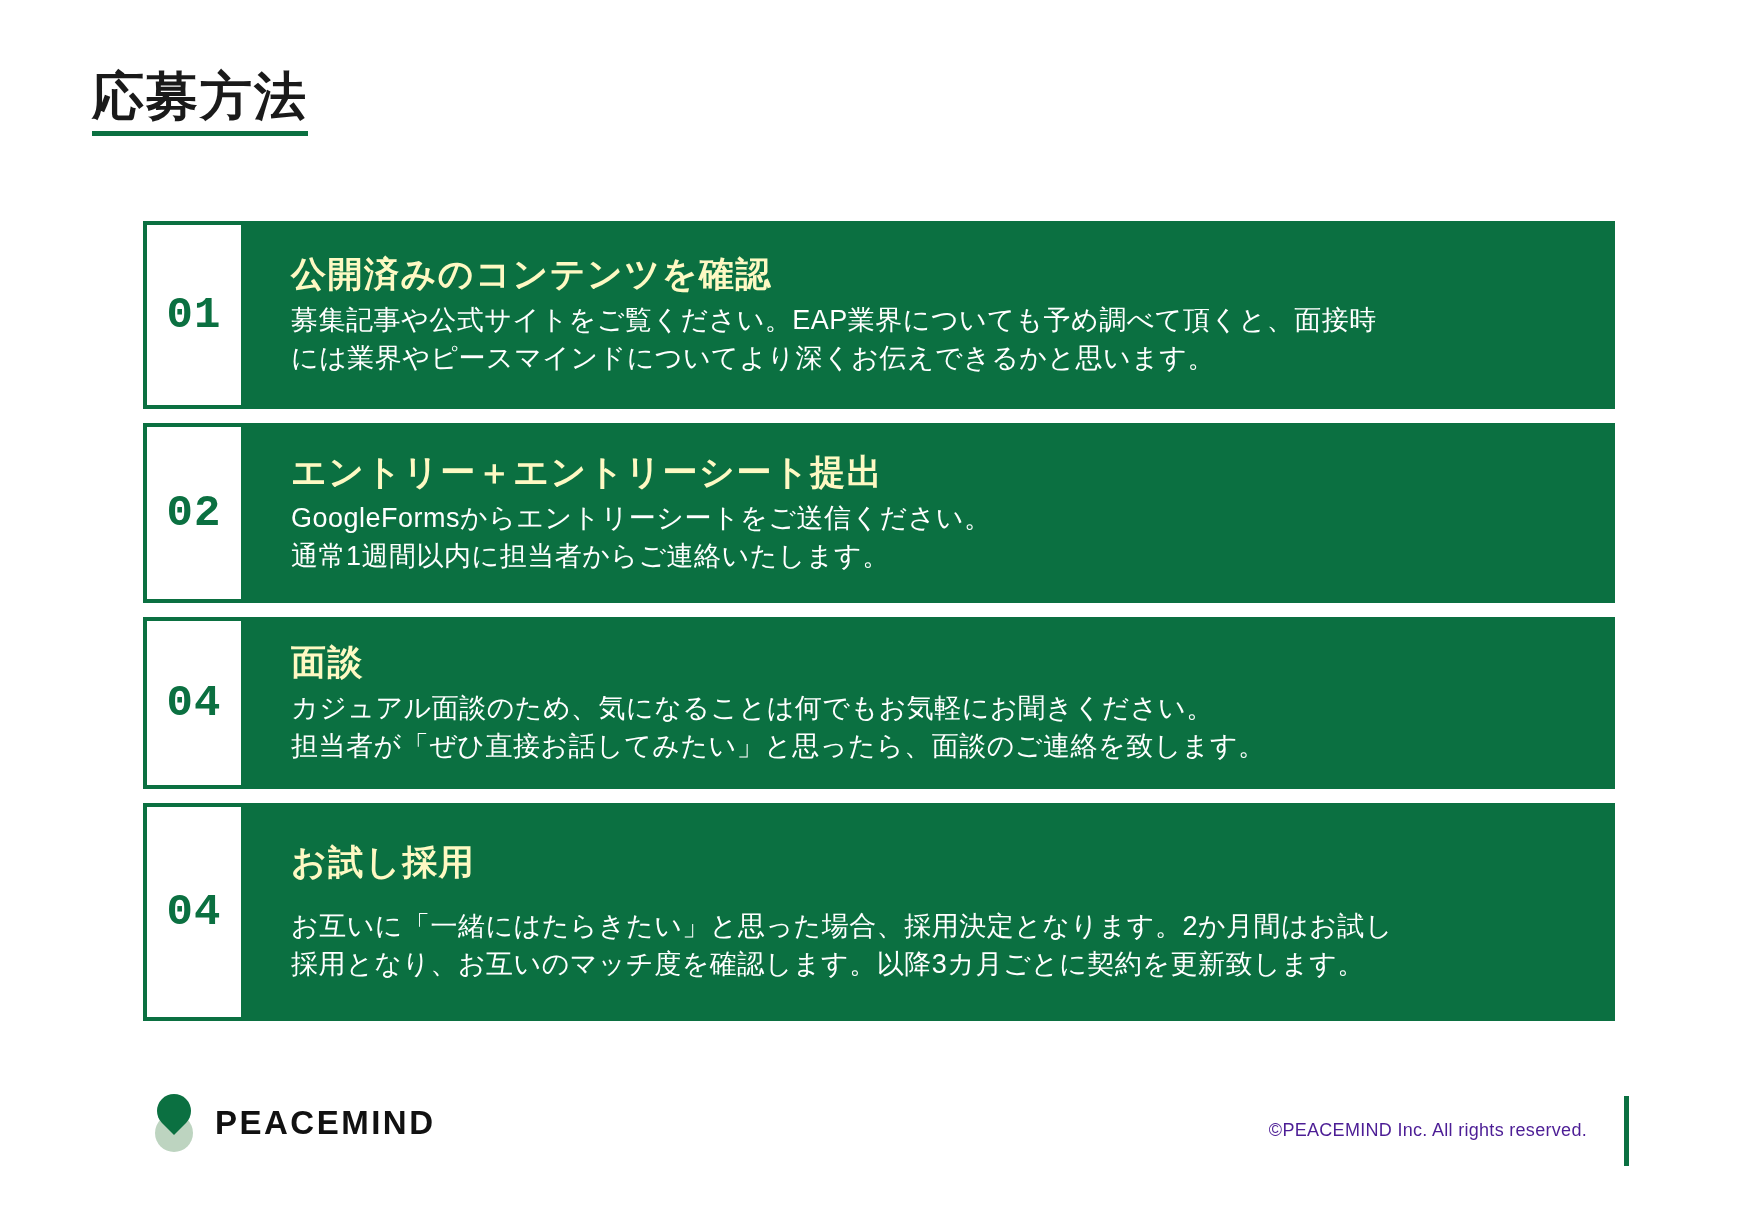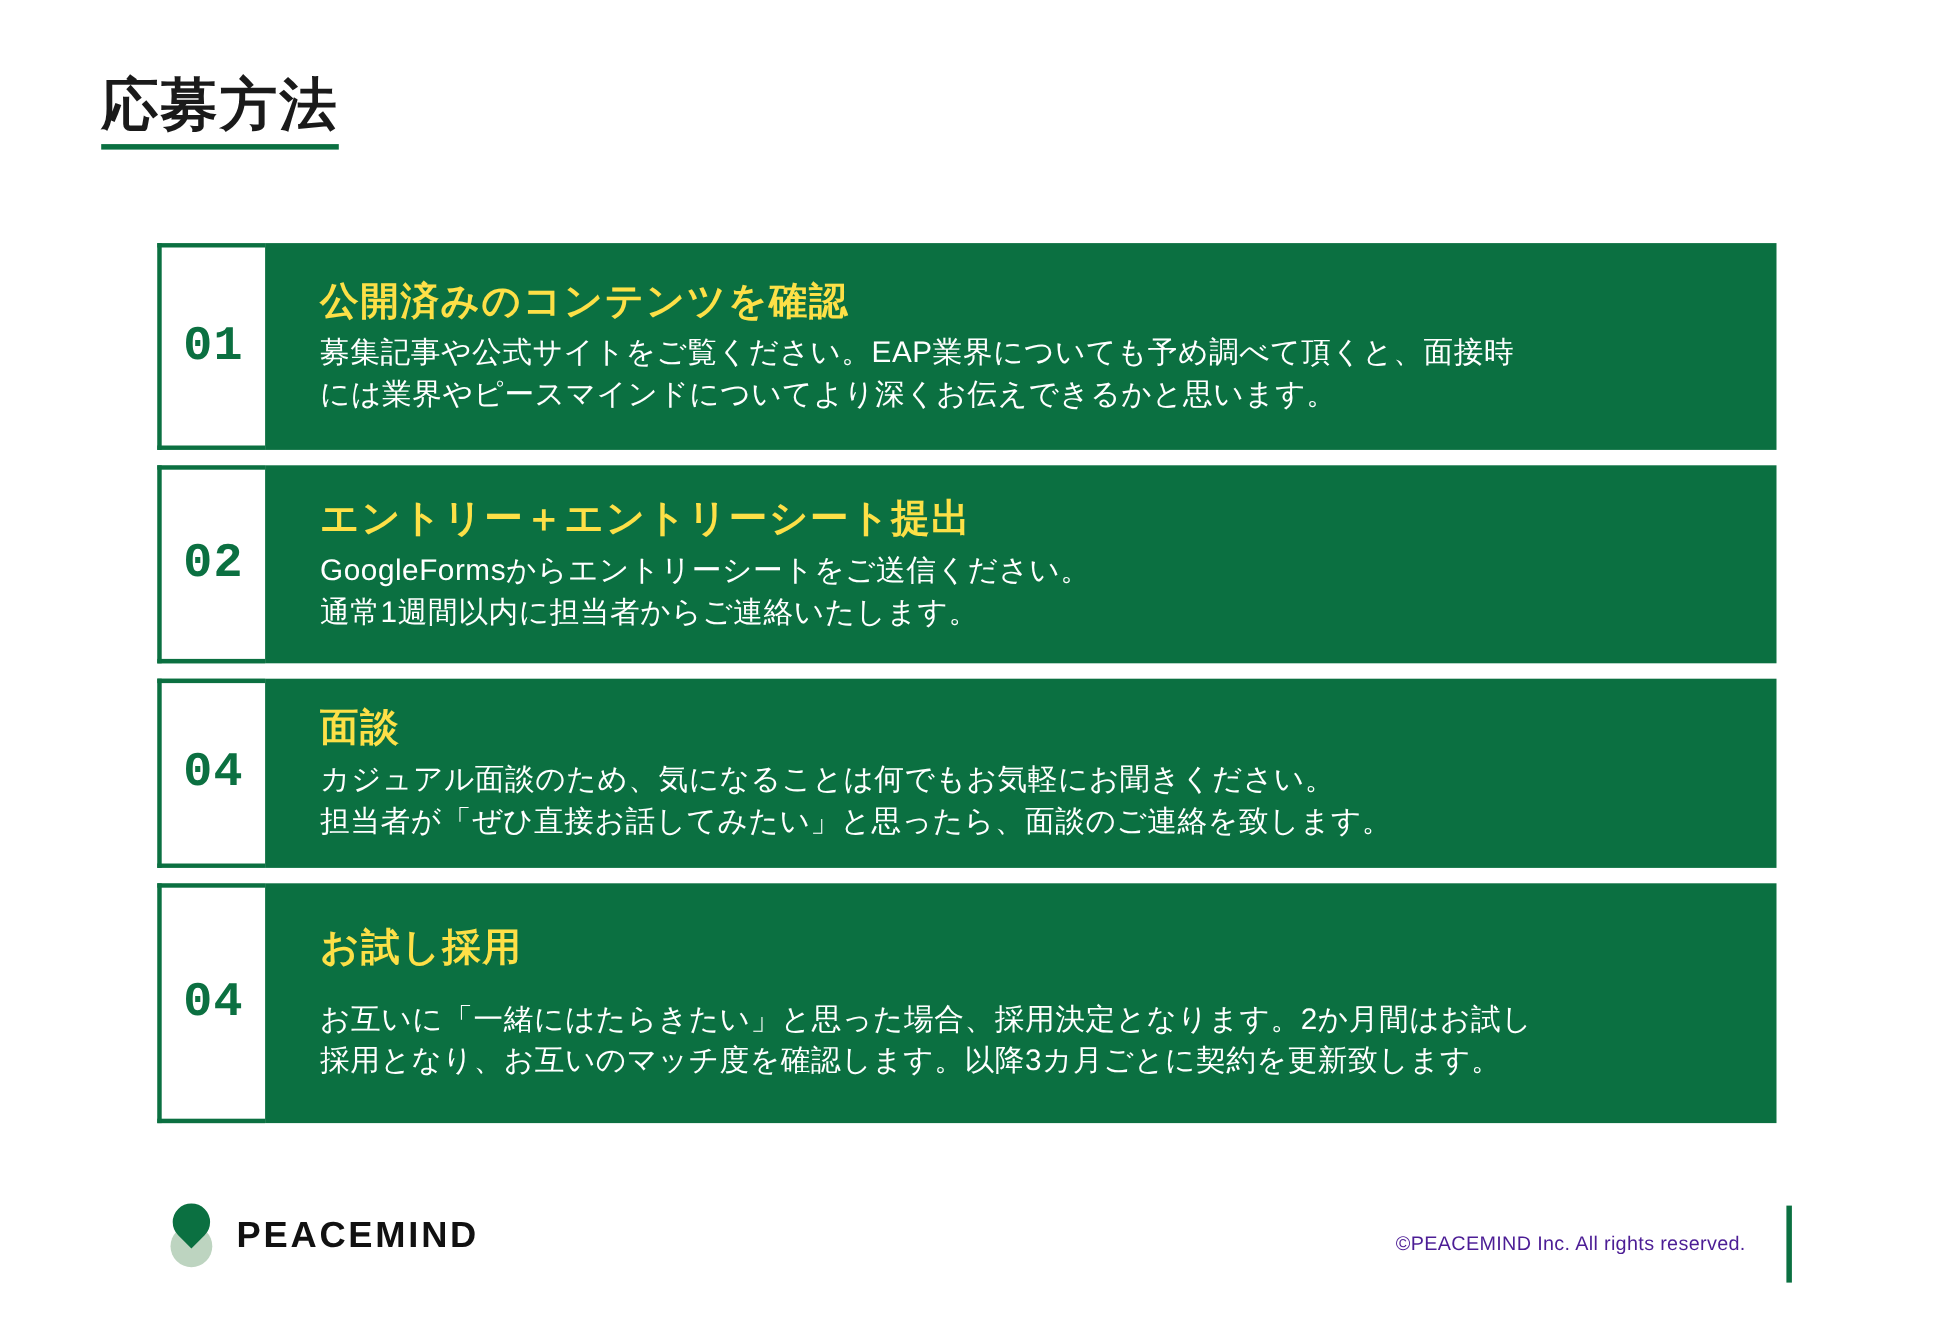--- a/index.html
+++ b/index.html
@@ -83,21 +83,21 @@
     flex: 1 1 auto;
     display: flex;
     flex-direction: column;
     justify-content: center;
     padding: 0 30px 0 50px;
   }
 
   .step-title {
     font-size: 35px;
     font-weight: bold;
-    color: #fde047;
+    color: #fef9c3;
     letter-spacing: 1.5px;
     line-height: 1.28;
     margin-bottom: 4px;
     white-space: nowrap;
   }
 
   .step-desc {
     font-size: 27px;
     font-weight: 400;
     color: #ffffff;

